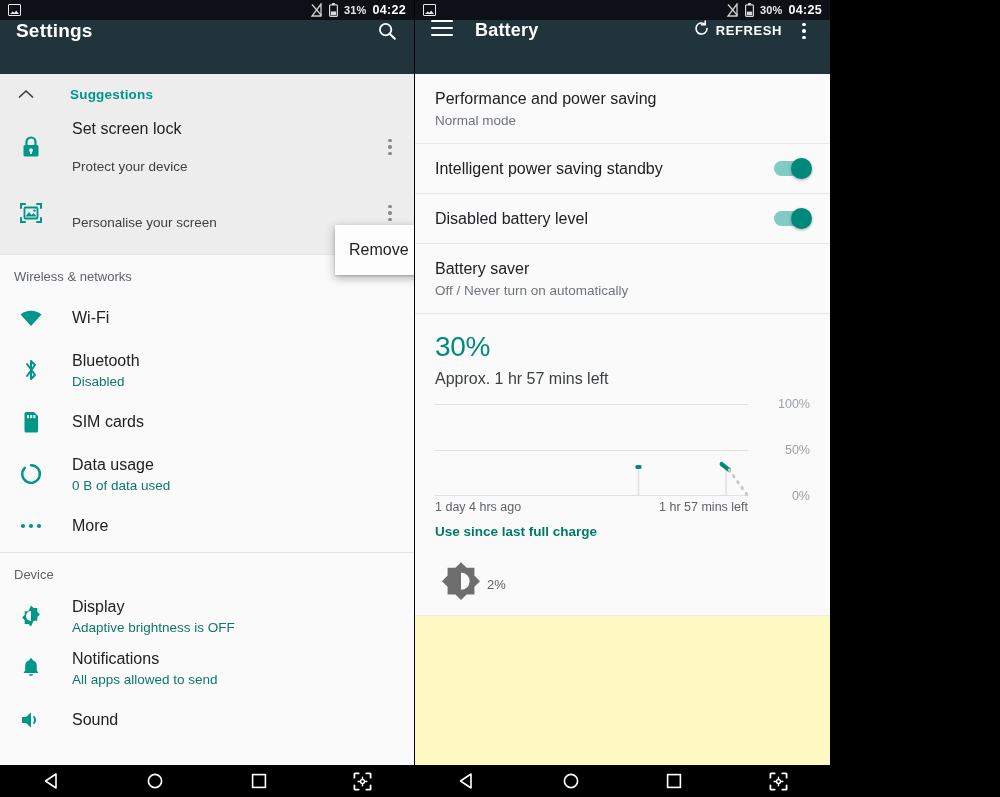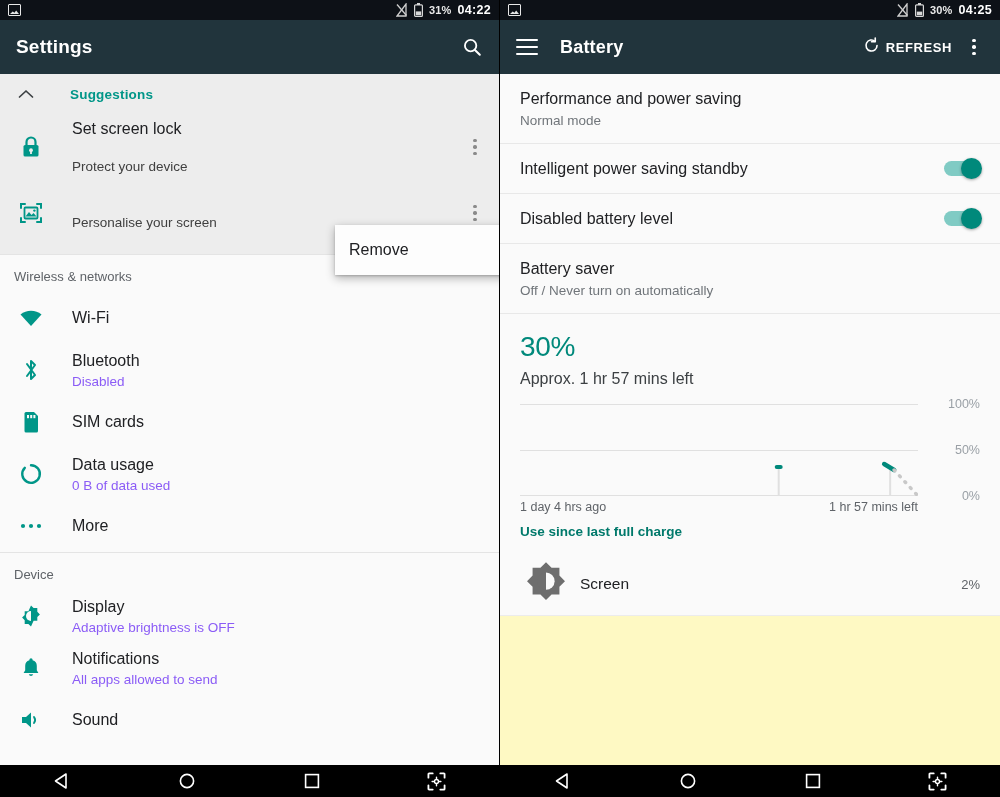--- a/index.html
+++ b/index.html
@@ -3,21 +3,21 @@
 <meta charset="utf-8">
 <style>
   * { box-sizing: border-box; margin: 0; padding: 0; }
   html, body {
     width: 1000px; height: 797px;
     background: #000;
     font-family: "Liberation Sans", sans-serif;
     overflow: hidden;
   }
   .screens { display: flex; width: 1000px; height: 797px; }
-  .phone { width: 500px; height: 797px; position: relative; overflow: hidden; background: #fafafa; }
+  .phone { width: 415px; height: 797px; position: relative; overflow: hidden; background: #fafafa; }
   .phone.left { border-right: 1px solid #000; }
 
   
   .statusbar {
     height: 20px; background: #0d1117; color: #fff;
     display: flex; align-items: center; padding: 0 8px;
     font-size: 11px; position: relative; z-index: 5;
   }
   .sb-left { display: flex; align-items: center; gap: 4px; }
   .sb-right { margin-left: auto; display: flex; align-items: center; gap: 6px; }
@@ -32,21 +32,21 @@
   }
   .ic-nosim { width: 12px; height: 14px; position: relative; }
   .ic-nosim svg { display: block; }
   .ic-batt { width: 9px; height: 14px; position: relative; }
   .pct { font-size: 11px; font-weight: bold; letter-spacing: .2px; color: #e9e9e9; }
   .clock { font-size: 12.5px; font-weight: bold; color: #fff; letter-spacing: .3px; }
 
   
   .appbar {
     height: 54px; background: #21343c; color: #fff;
-    display: flex; align-items: center; padding: 8px 16px; position: relative; z-index: 4;
+    display: flex; align-items: flex-start; padding: 0 16px; position: relative; z-index: 4;
   }
   .appbar .title { font-size: 19px; font-weight: bold; letter-spacing: .2px; }
   .appbar.battery .title { margin-left: 22px; font-size: 18px; }
   .appbar .spacer { flex: 1; }
   .hamburger { width: 22px; height: 16px; display: flex; flex-direction: column; justify-content: space-between; cursor: pointer; }
   .hamburger i { display: block; height: 2px; background: #fff; border-radius: 1px; }
   .icon-btn { display: flex; align-items: center; justify-content: center; cursor: pointer; }
   .refresh-btn { display: flex; align-items: center; gap: 6px; color: #fff; font-size: 13px; font-weight: bold; letter-spacing: .6px; cursor: pointer; }
   .kebab { width: 20px; height: 22px; display: flex; flex-direction: column; align-items: center; justify-content: center; gap: 3px; cursor: pointer; }
   .kebab b { width: 3.5px; height: 3.5px; border-radius: 50%; background: #fff; display: block; }
@@ -63,21 +63,21 @@
   .sugg-txt { margin-left: 24px; flex: 1; }
   .sugg-t { font-size: 16px; color: #202124; line-height: 20px; }
   .sugg-s { font-size: 13.5px; color: #404040; margin-top: 19px; line-height: 17px; }
 
   .sect-head { font-size: 13px; color: #5f6368; padding: 14px 14px 8px 14px; background: #fafafa; }
   .divider-top { border-top: 1px solid #e4e4e4; }
   .row { display: flex; align-items: center; min-height: 52px; padding: 6px 14px; background: #fafafa; }
   .row .ic { width: 34px; display: flex; align-items: center; justify-content: center; }
   .row .txt { margin-left: 24px; flex: 1; }
   .row .t { font-size: 16px; color: #202124; line-height: 20px; }
-  .row .s { font-size: 13.5px; color: #8b5cf6; margin-top: 2px; line-height: 17px; }
+  .row .s { font-size: 13.5px; color: #0f766e; margin-top: 2px; line-height: 17px; }
 
   
   .popup {
     position: absolute; left: 335px; top: 225px; width: 175px; background: #fdfdfd;
     box-shadow: 0 3px 9px rgba(0,0,0,.30), 0 1px 2px rgba(0,0,0,.18);
     z-index: 9; padding: 6px 0;
   }
   .popup-item { padding: 10px 14px; font-size: 16px; color: #202124; cursor: pointer; }
 
   
@@ -447,21 +447,20 @@
       <div class="b-link">Use since last full charge</div>
 
       <div class="app-row">
         <span class="app-ic">
           <svg width="46" height="46" viewBox="0 0 24 24">
               <path d="M12 0.6 l2.9 2.9 h4.1 v4.1 l2.9 2.9 l-2.9 2.9 v4.1 h-4.1 L12 20.4 l-2.9-2.9 H5 v-4.1 L2.1 10.5 l2.9-2.9 V3.5 h4.1 Z" fill="#6e6e6e"></path>
               <path d="M12 6 a4.5 4.5 0 0 0 0 9 Z" fill="#6e6e6e"></path>
               <path d="M12 6 a4.5 4.5 0 0 1 0 9 Z" fill="#fafafa"></path>
             </svg>
         </span>
-        <span class="app-name">Screen</span>
         <span class="app-pct">2%</span>
       </div>
     </div>
 
     <div class="navbar">
       <span class="nav-btn">
         <svg width="18" height="18" viewBox="0 0 18 18">
             <polygon points="13,2 13,16 2.5,9" fill="none" stroke="#fff" stroke-width="1.6" stroke-linejoin="round"></polygon>
           </svg>
       </span>

